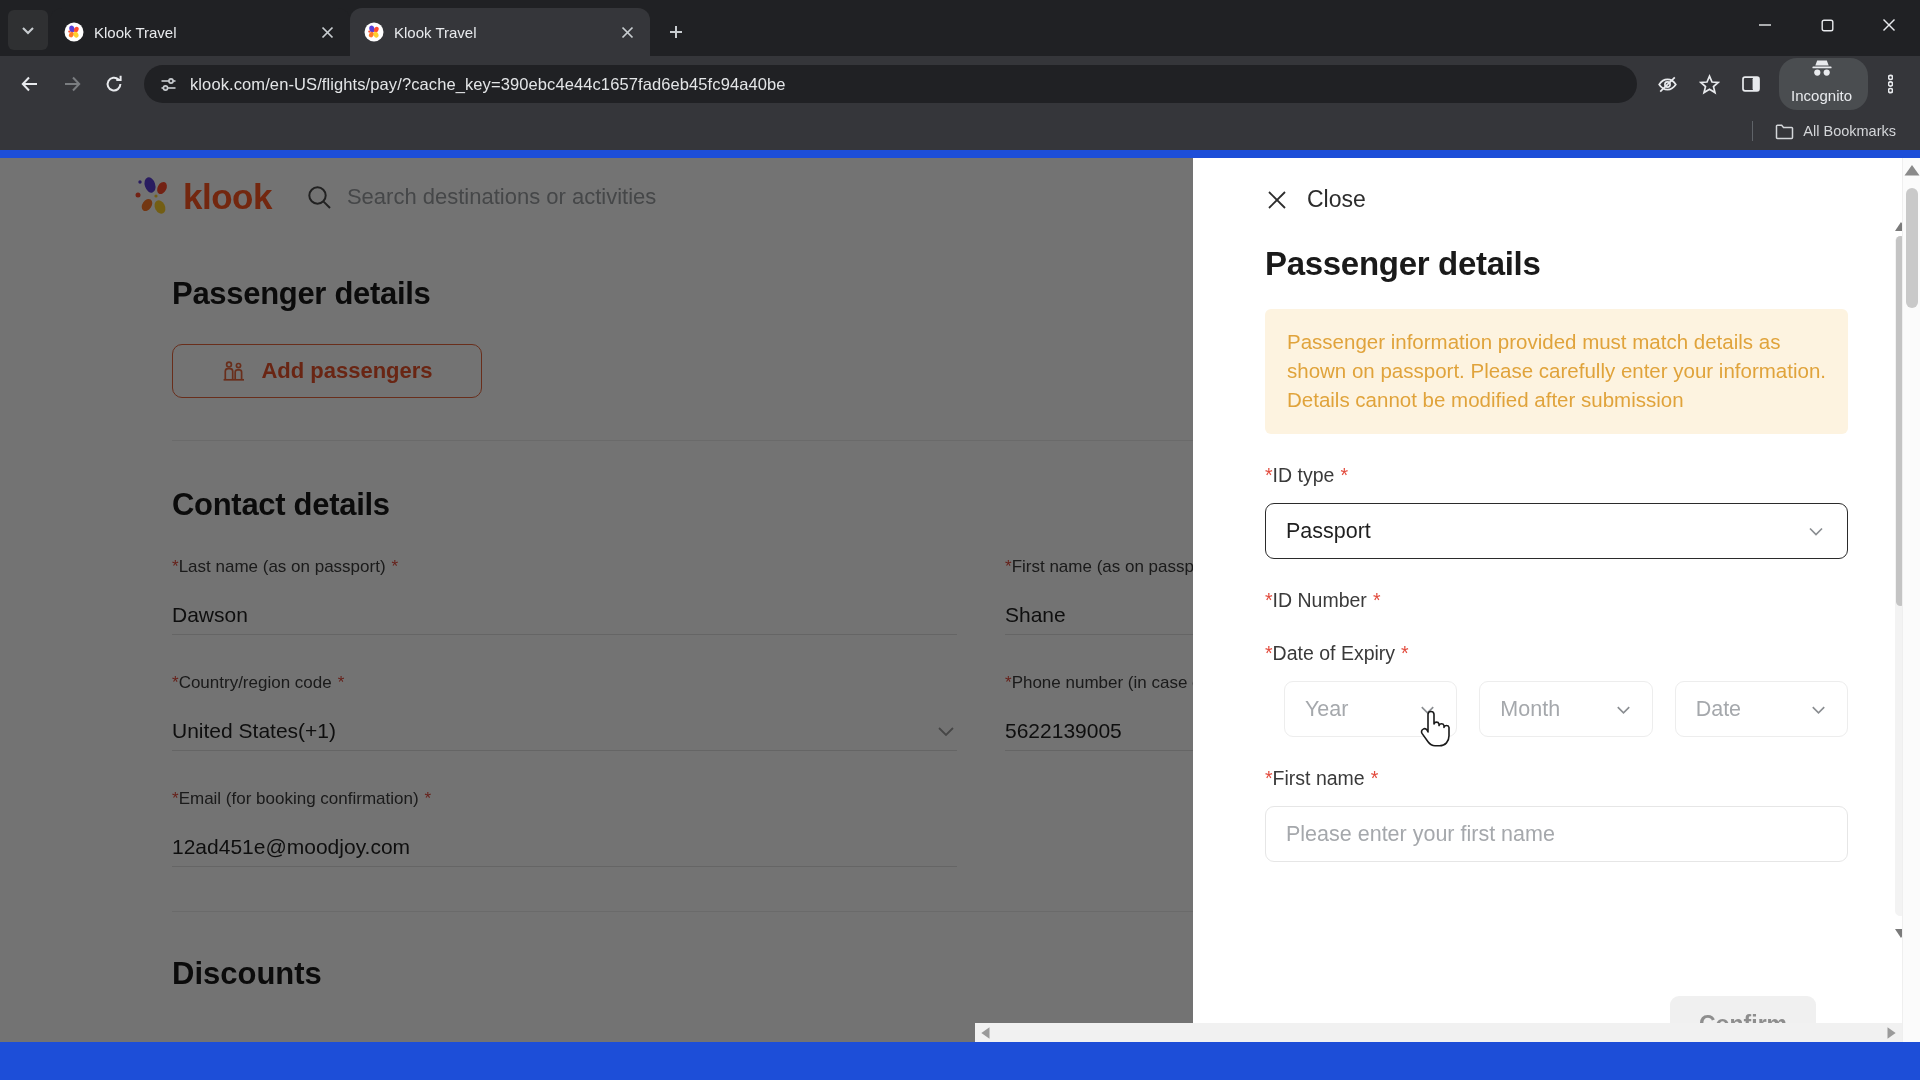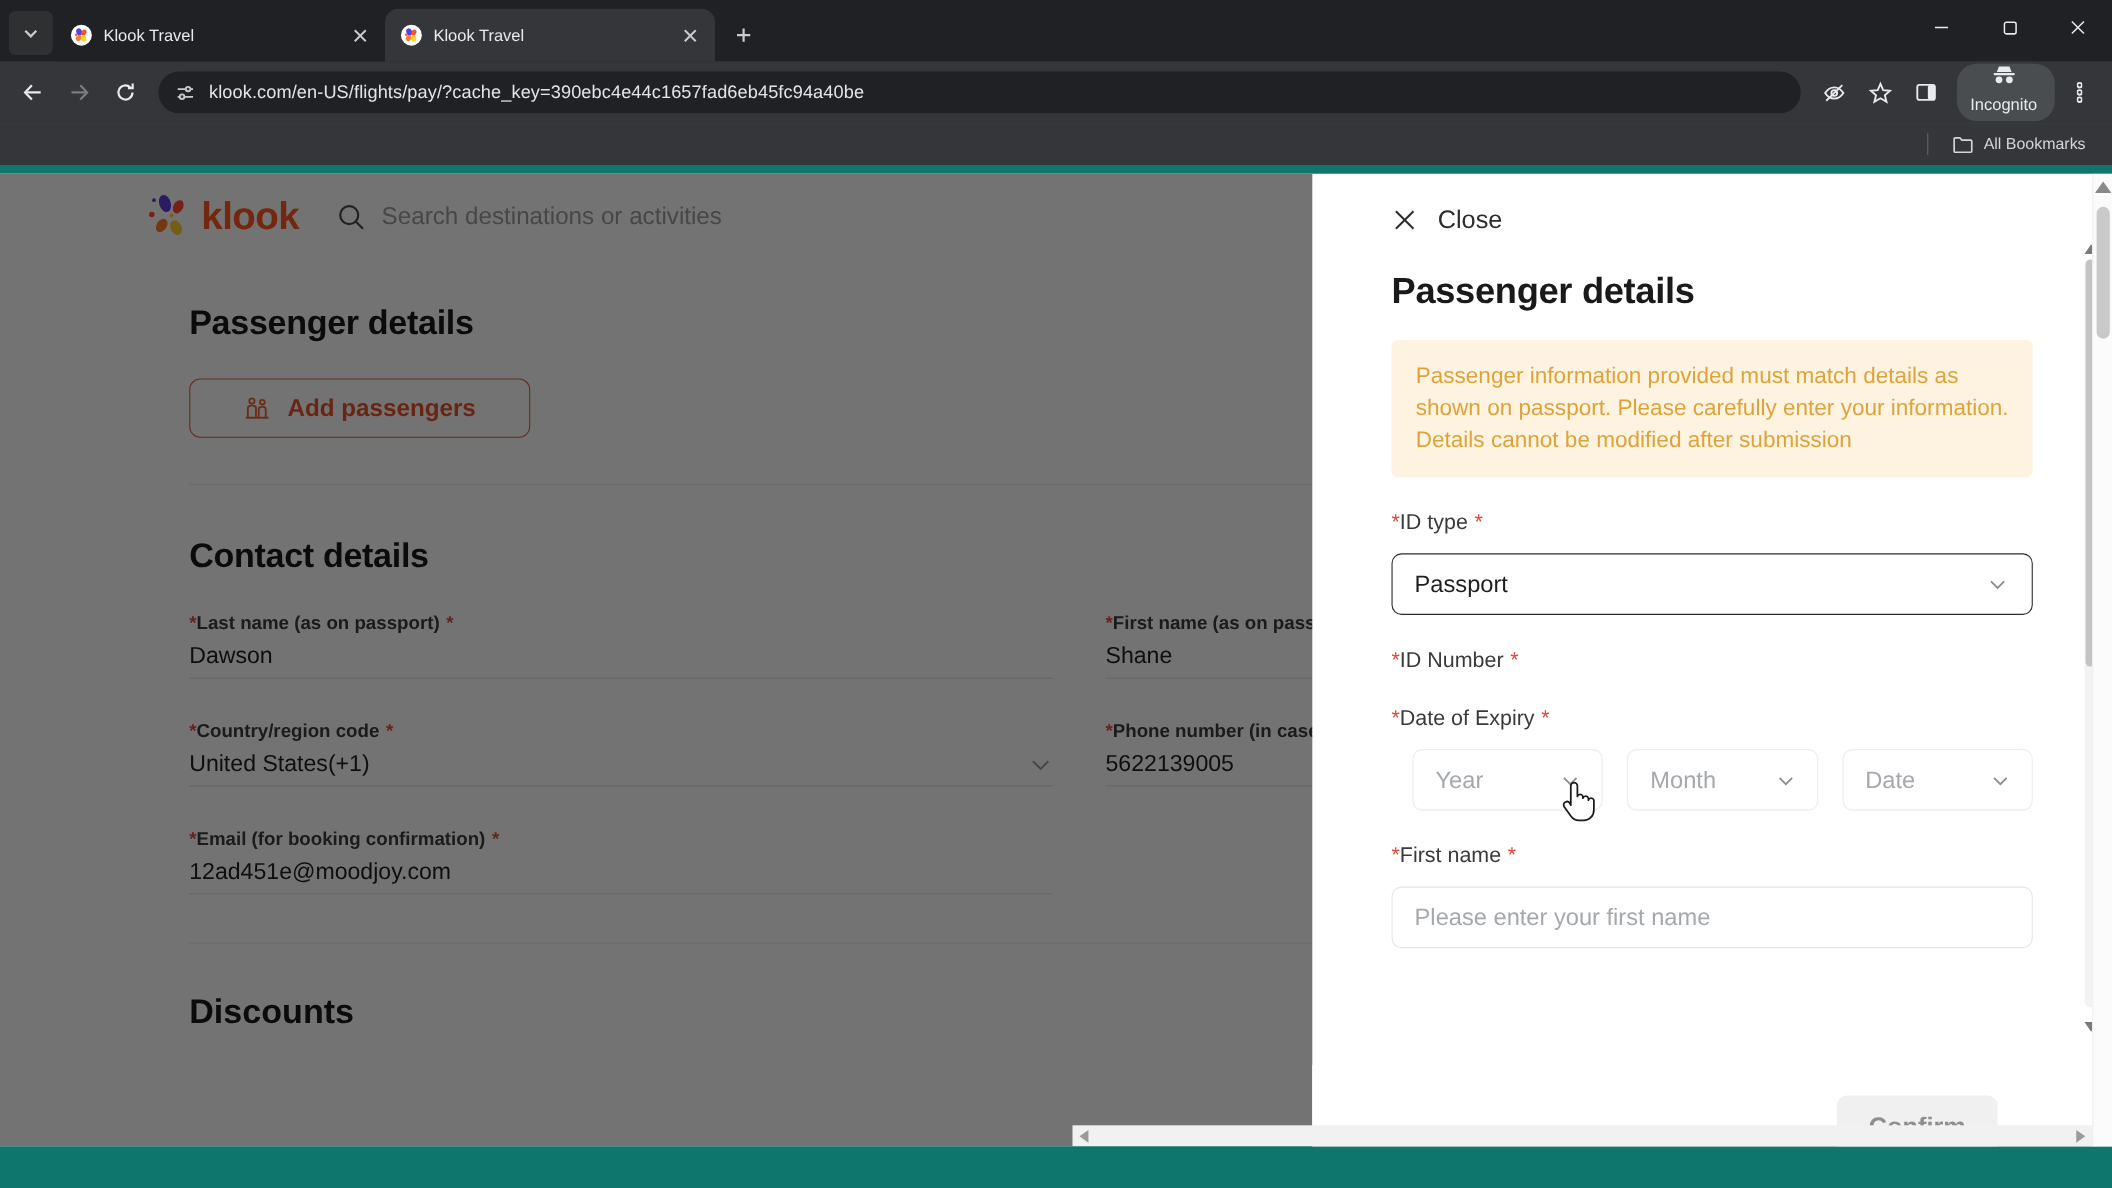--- a/index.html
+++ b/index.html
@@ -4,21 +4,21 @@
 <style>
   * { box-sizing: border-box; margin: 0; padding: 0; }
   html, body {
     width: 1920px; height: 1080px;
     overflow: hidden;
     font-family: "Liberation Sans", sans-serif;
     background: #202124;
   }
 
   
-  .browser { width: 1920px; height: 1080px; position: relative; background: #0f766e; }
+  .browser { width: 1920px; height: 1080px; position: relative; background: #1d4ed8; }
 
   .tabstrip {
     height: 56px; background: #202124;
     display: flex; align-items: flex-end; padding-left: 8px; position: relative;
   }
   .tab-list-btn {
     width: 40px; height: 40px; margin-bottom: 6px; margin-right: 2px;
     display: flex; align-items: center; justify-content: center;
     border-radius: 6px; background: #2f3032; cursor: pointer;
   }
@@ -141,25 +141,25 @@
   }
   .add-pass-btn .lbl { color: #e8532c; font-size: 22px; font-weight: 700; }
 
   .divider-line { height: 1px; background: #ebebeb; margin: 42px 0 0 0; }
 
   .contact-block { margin-top: 46px; }
   .field-grid {
     display: grid; grid-template-columns: 1fr 1fr; gap: 0 48px; margin-top: 34px;
   }
   .field { margin-bottom: 38px; }
-  .field-label { font-size: 17px; color: #3c3c3c; font-weight: bold; }
+  .field-label { font-size: 17px; color: #3c3c3c; }
   .req { color: #e24a3c; }
   .req.trail { margin-left: 6px; }
   .field-input {
-    height: 40px; border-bottom: 1px solid #e0e0e0;
+    margin-top: 18px; height: 40px; border-bottom: 1px solid #e0e0e0;
     display: flex; align-items: center; justify-content: space-between;
     font-size: 21px; color: #1f1f1f; cursor: text;
   }
   .field-input.select { cursor: pointer; }
   .chev { width: 22px; height: 22px; opacity: .55; }
 
   .discounts-title { margin-top: 14px; font-size: 31px; font-weight: 700; color: #1a1a1a; }
 
   
   .modal {

